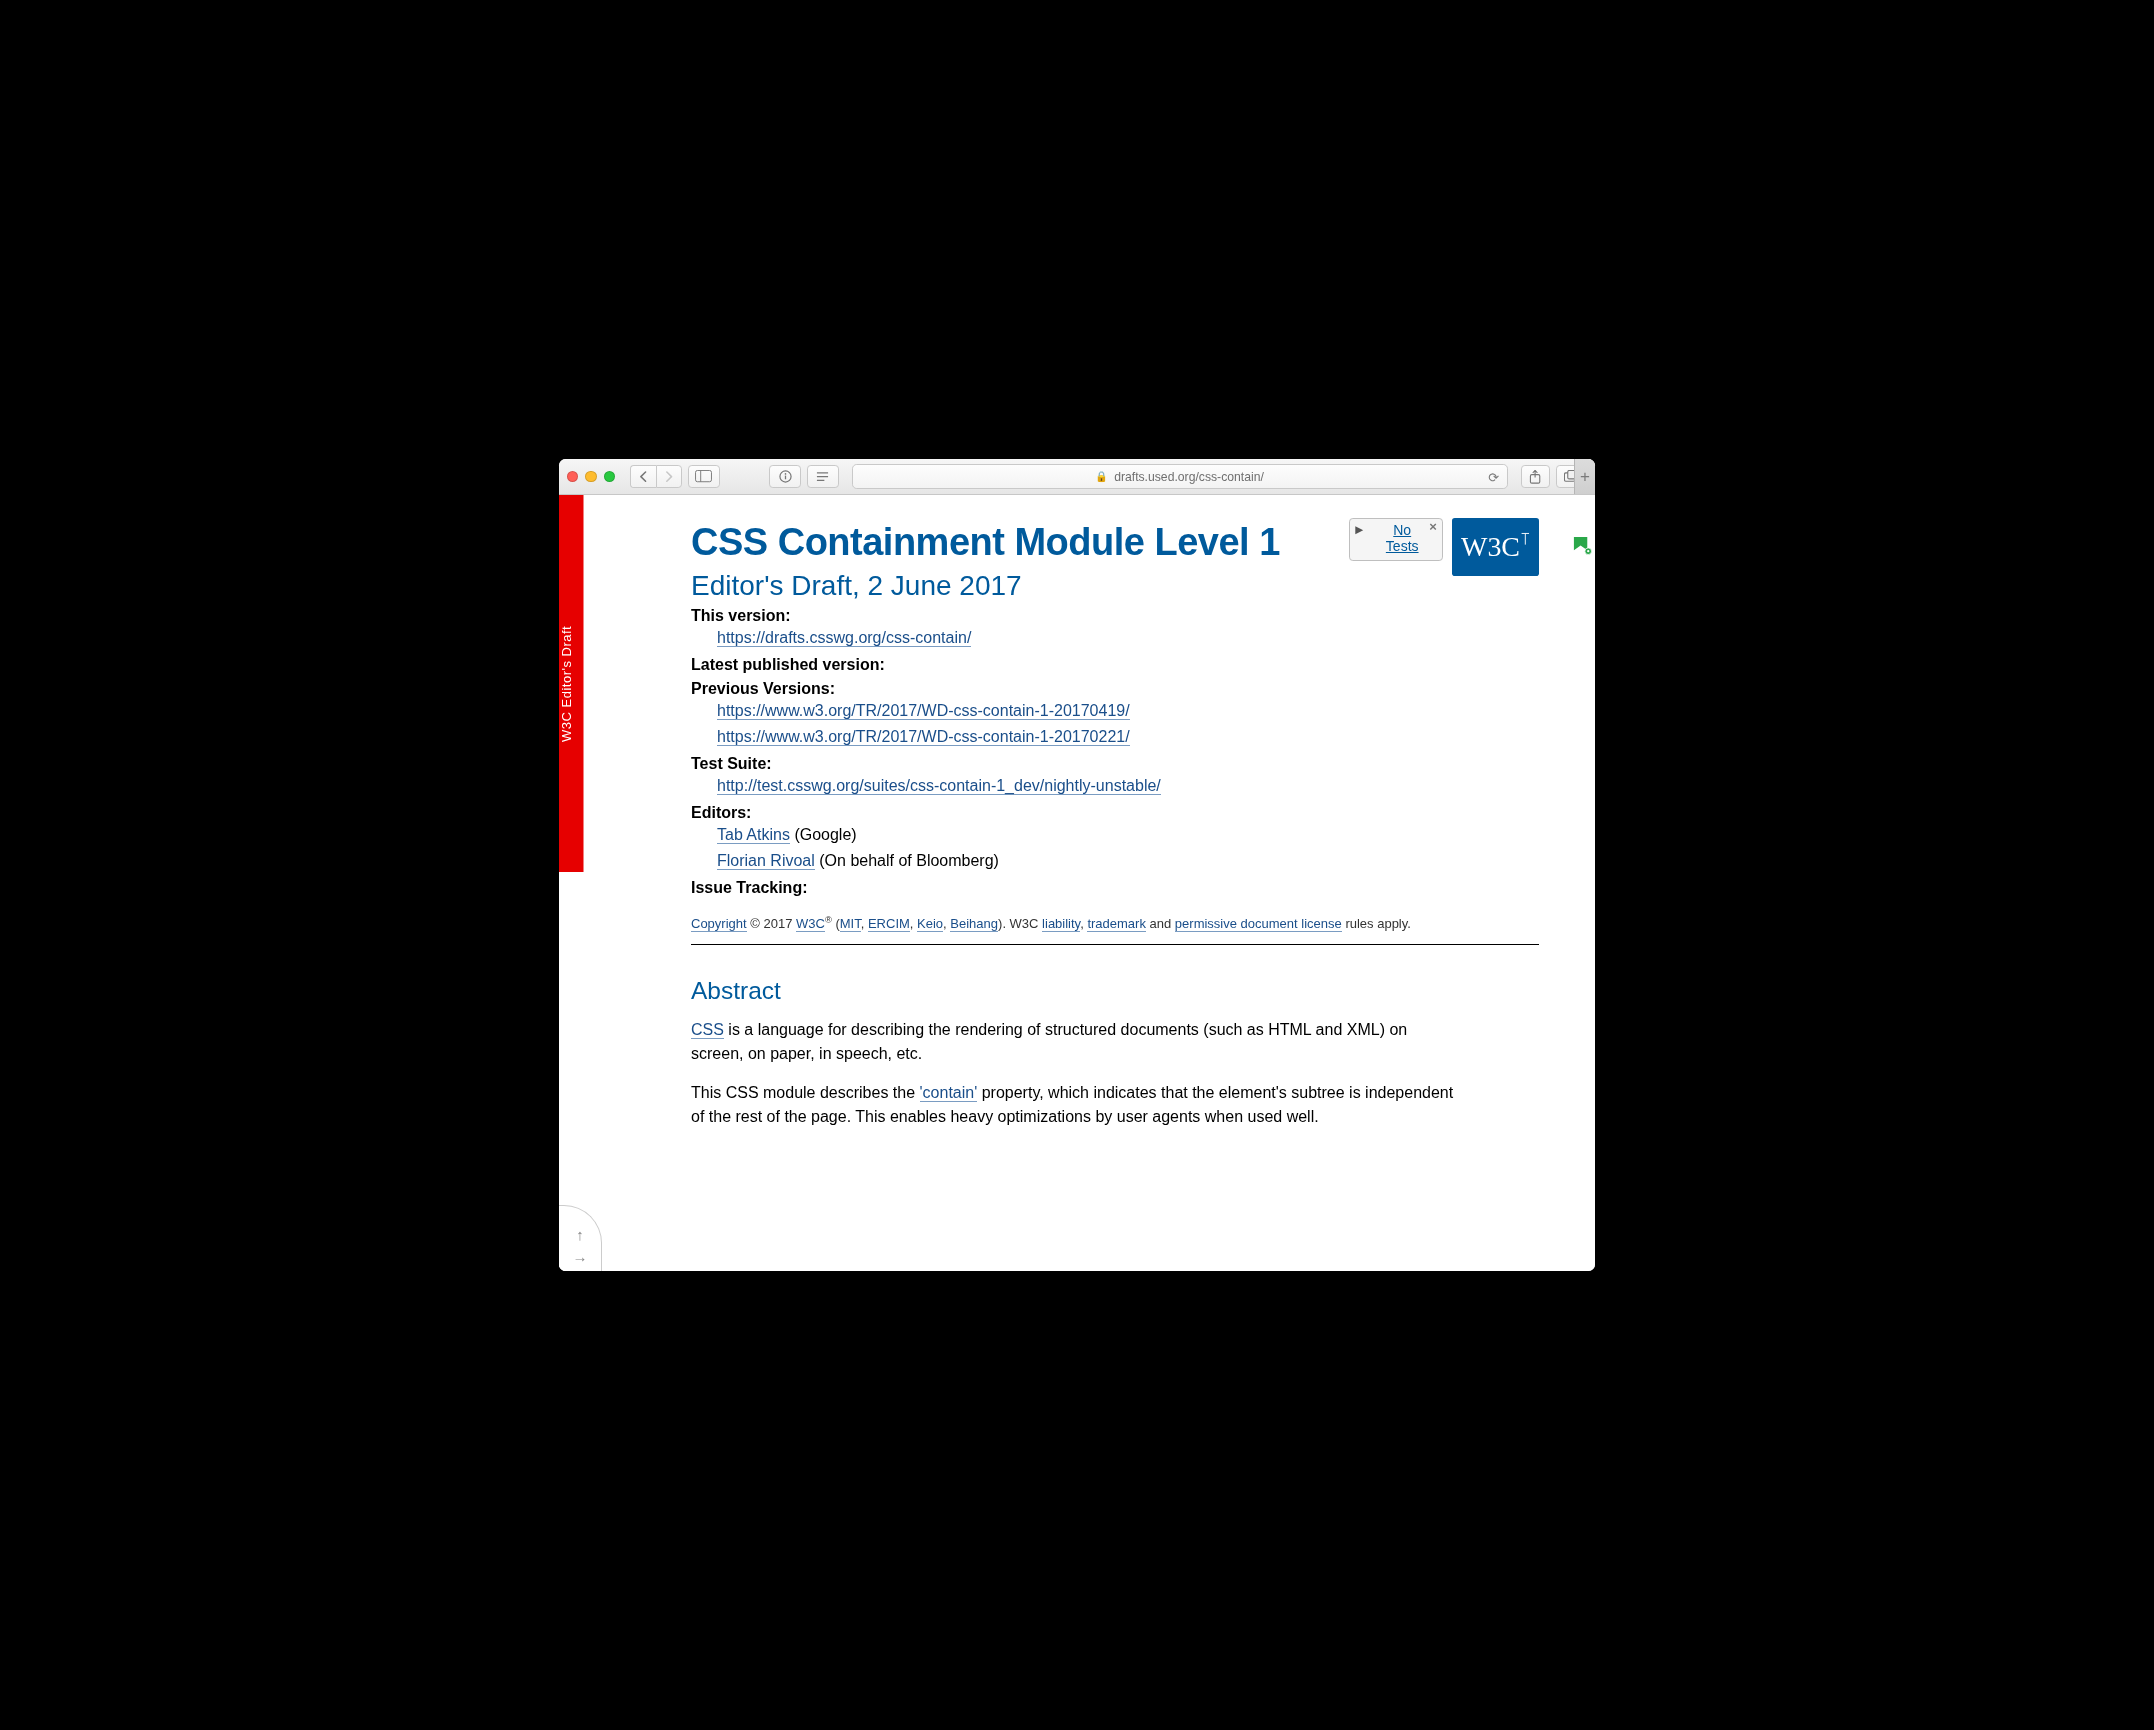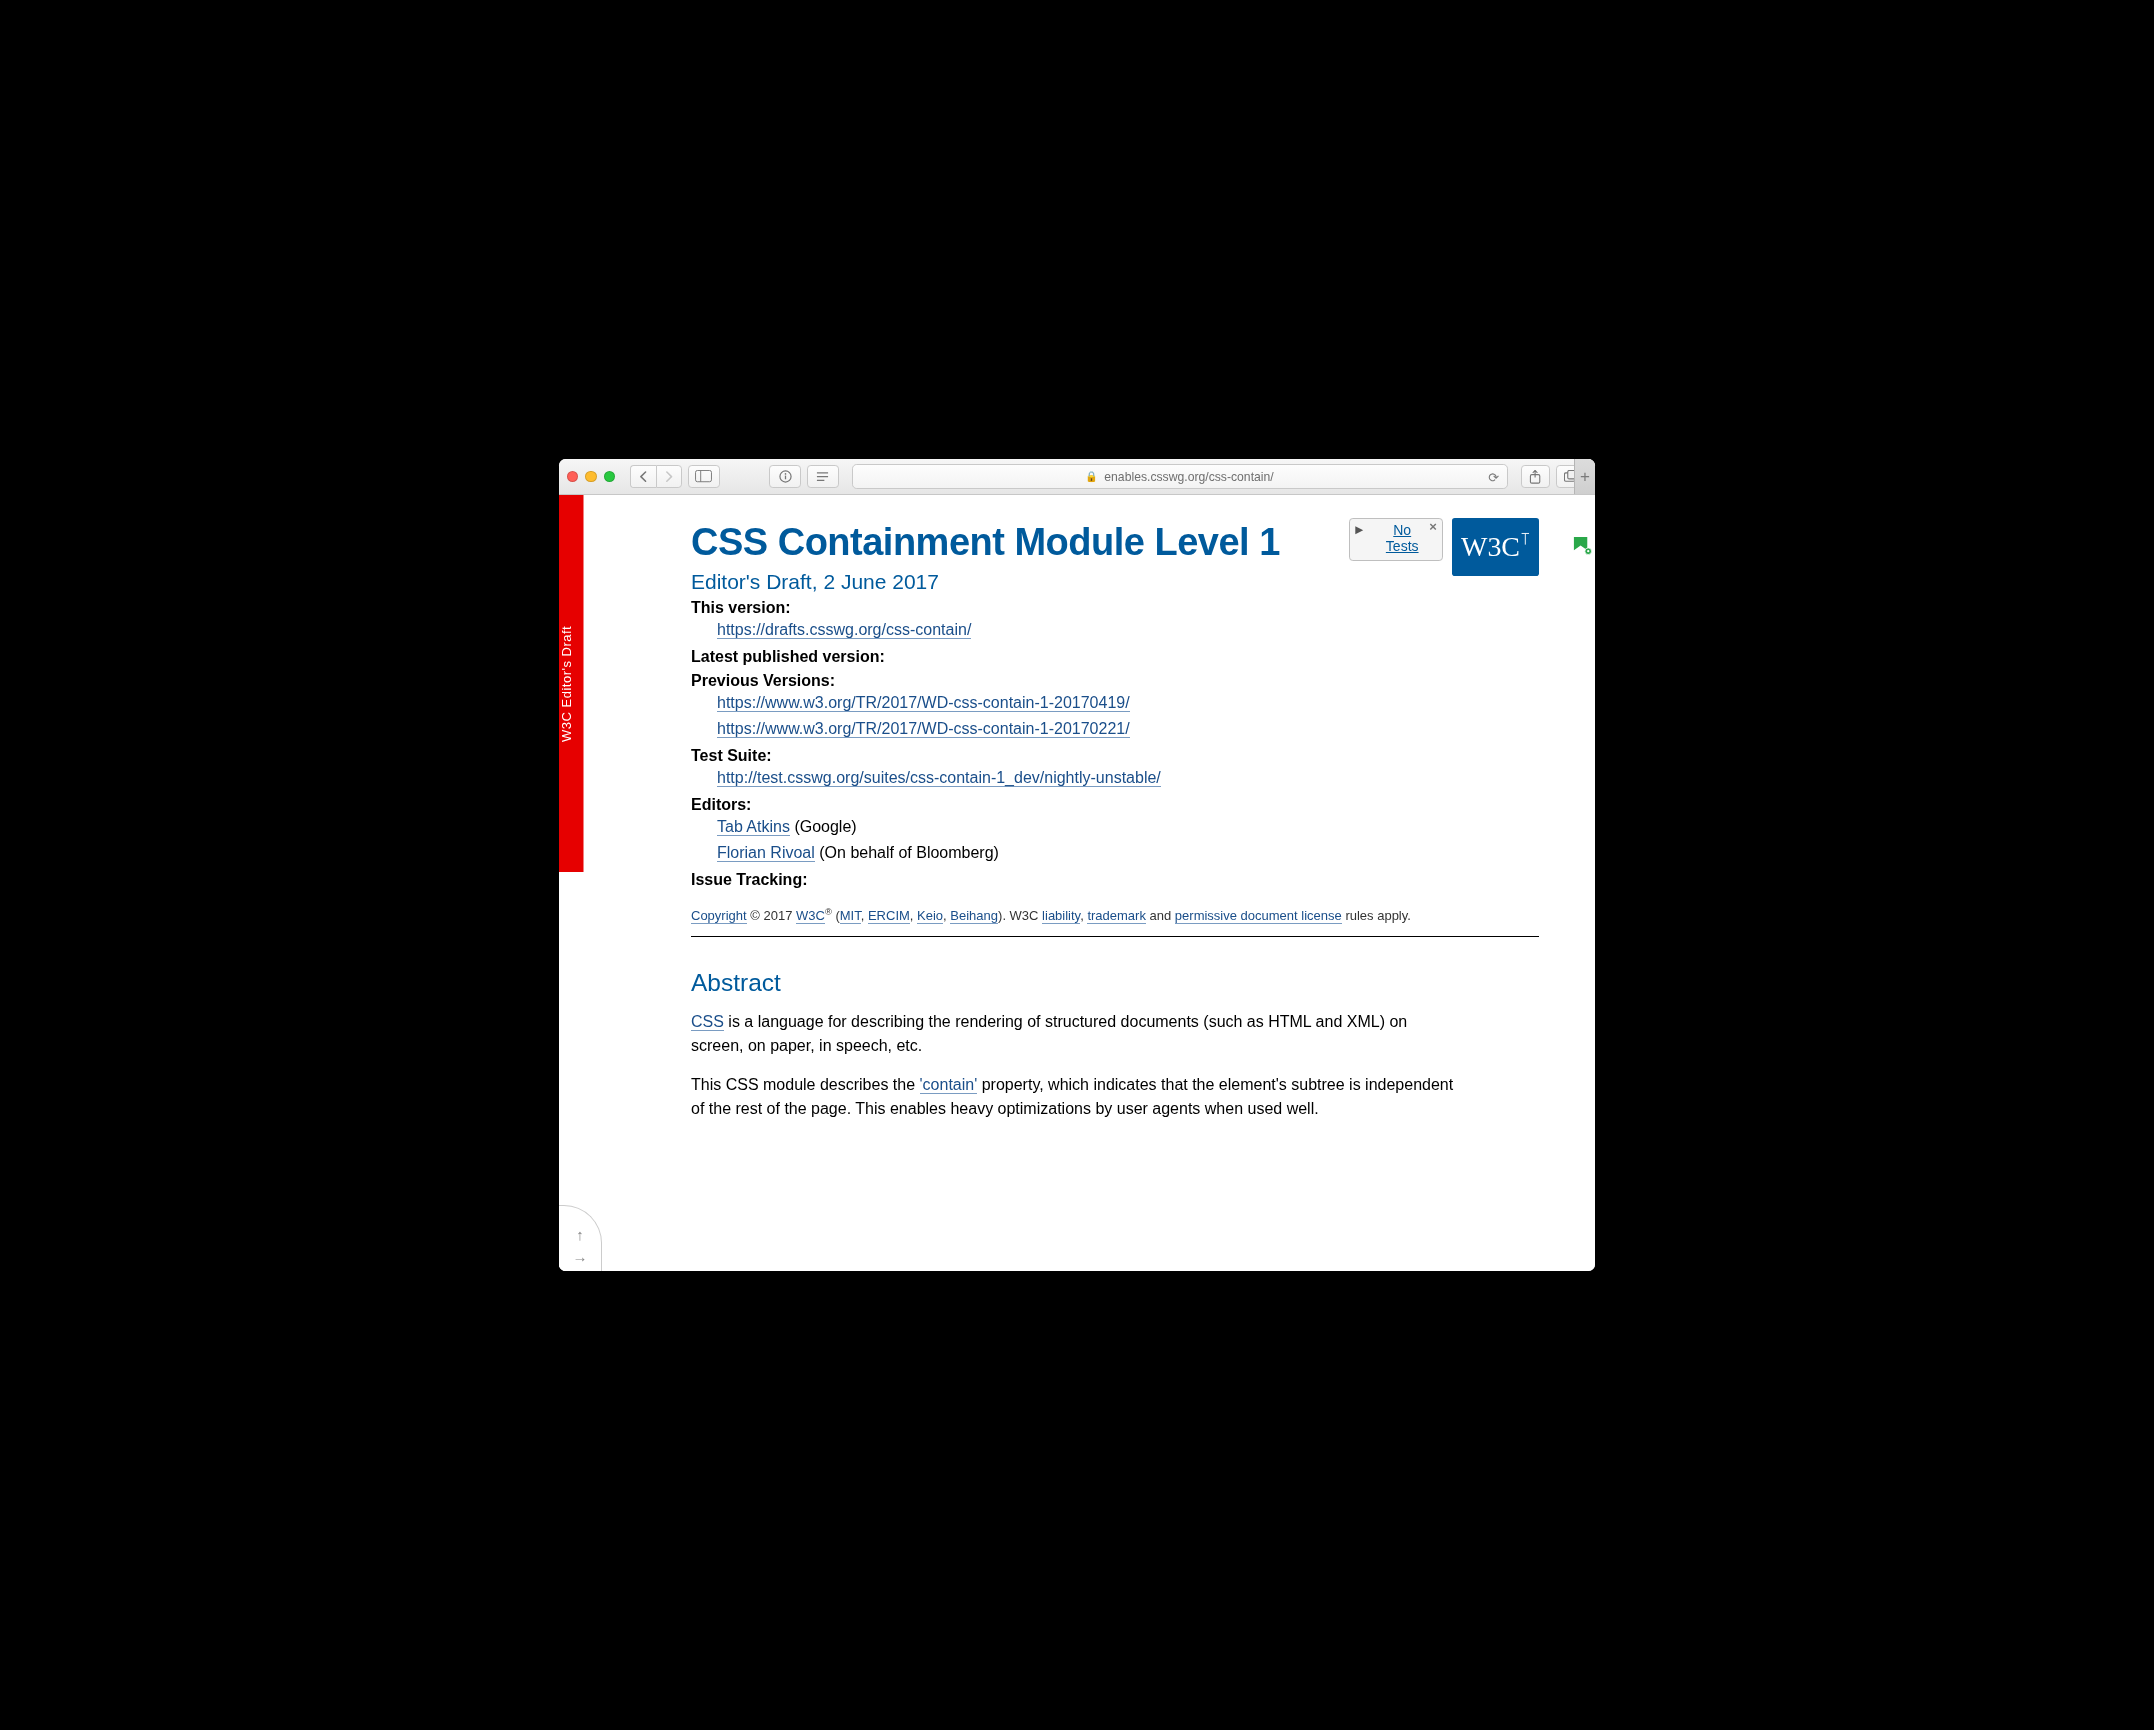--- a/index.html
+++ b/index.html
@@ -123,21 +123,21 @@
   }
   h1.title {
     color: #005a9c;
     font-weight: 700;
     font-size: 38px;
     margin-bottom: 5.6px;
     letter-spacing: -0.5px;
   }
   .subtitle {
     color: #005a9c;
-    font-size: 21px;
+    font-size: 28px;
   }
   .top-right {
     position: absolute;
     right: 56px;
     top: 22.6px;
     display: flex;
     gap: 9.4px;
     align-items: flex-start;
   }
   .tests-box {
@@ -276,21 +276,21 @@
       <div class="tb-btn" style="padding:0 8.5px;">
         <svg width="13" height="11.3" viewBox="0 0 14 12">
             <line x1="1" y1="2" x2="13" y2="2" stroke="#777" stroke-width="1.4"></line>
             <line x1="1" y1="6" x2="13" y2="6" stroke="#777" stroke-width="1.4"></line>
             <line x1="1" y1="10" x2="9" y2="10" stroke="#777" stroke-width="1.4"></line>
           </svg>
       </div>
 
       <div class="urlbar">
         <span class="lock">🔒</span>
-        <span>enables.csswg.org/css-contain/</span>
+        <span>drafts.used.org/css-contain/</span>
         <span class="reload">⟳</span>
       </div>
 
       <div class="right-btns">
         <div class="tb-btn" style="padding:0 7.5px;">
           <svg width="12.2" height="14" viewBox="0 0 13 15">
               <rect x="1.5" y="5" width="10" height="9" rx="1.5" fill="none" stroke="#777" stroke-width="1.2"></rect>
               <line x1="6.5" y1="0.5" x2="6.5" y2="8" stroke="#777" stroke-width="1.2"></line>
               <path d="M4 3 L6.5 0.5 L9 3" fill="none" stroke="#777" stroke-width="1.2"></path>
             </svg>

